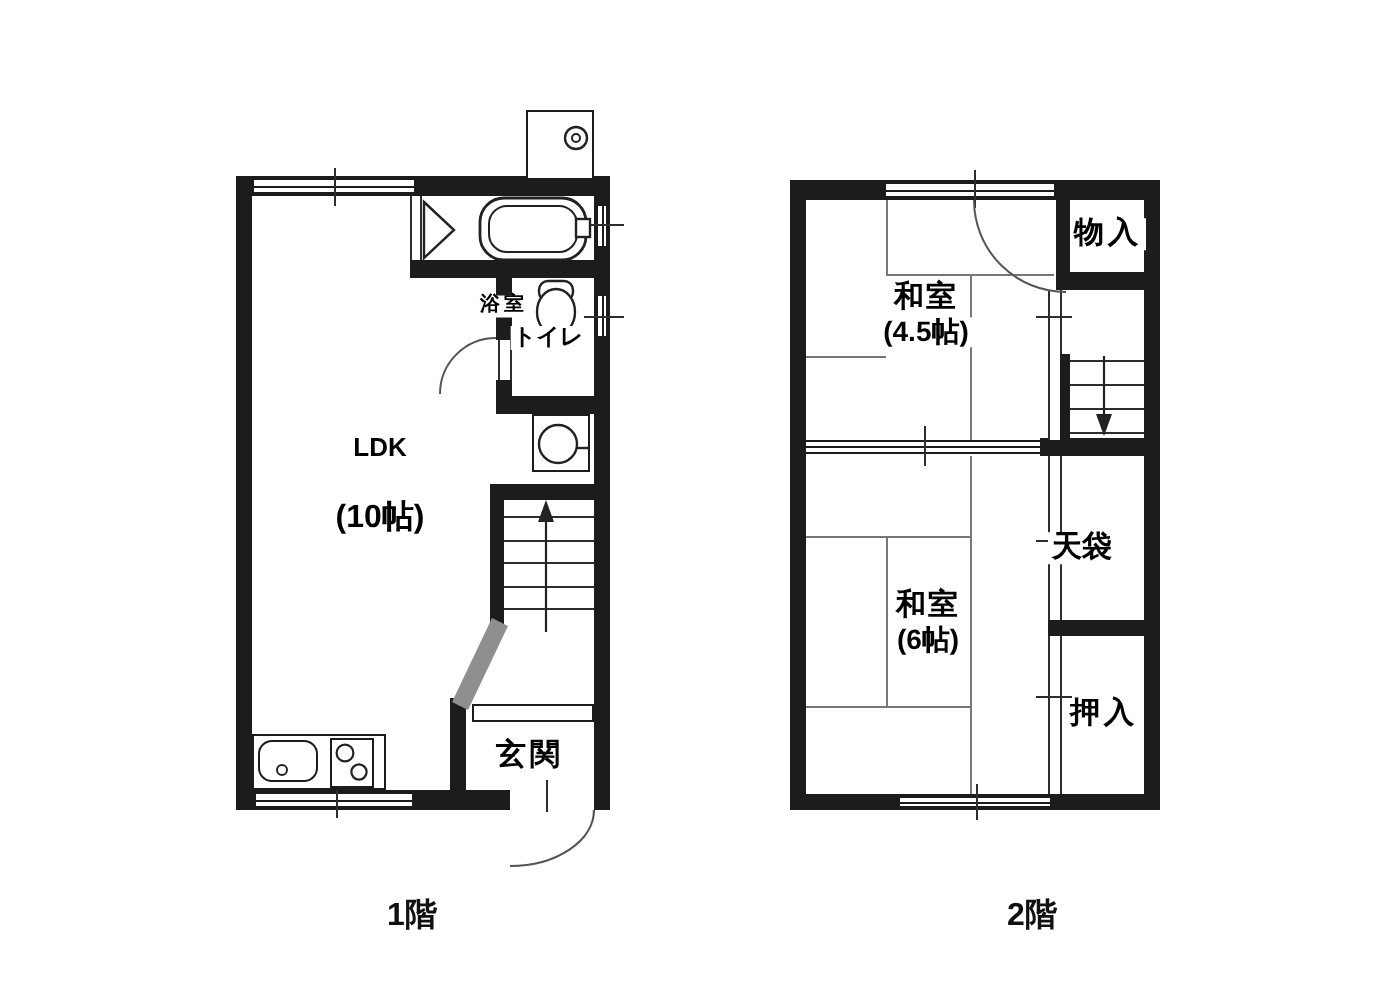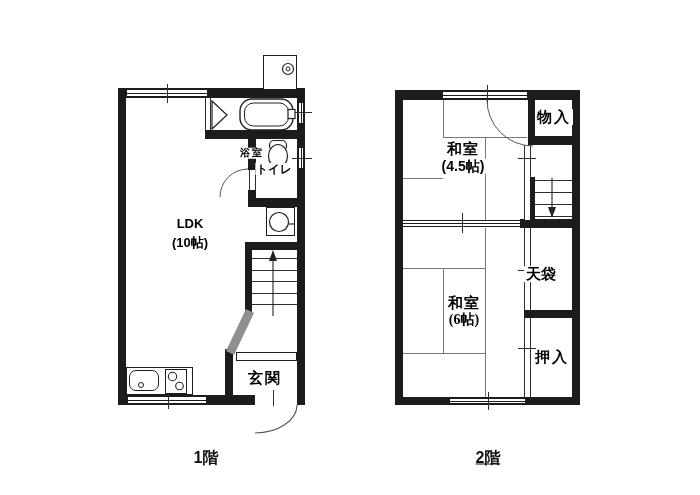--- a/index.html
+++ b/index.html
@@ -158,26 +158,26 @@
 
     <path d="M 487 100 A 46 46 0 0 0 533 146" fill="none" stroke="#555" stroke-width="1"></path>
 
     <line x1="552" y1="178" x2="552" y2="210" stroke="#222" stroke-width="1.1"></line>
     <polygon points="548,207 556,207 552,218" fill="#222"></polygon>
   </svg>
 
   <div class="lbl cjk" style="left:252px;top:113px;font-size:10px;margin-top:40px;">浴室</div>
   <div class="lbl" style="left:274px;top:169px;font-size:11.5px;padding:0 1px;">トイレ</div>
   <div class="lbl" style="left:190px;top:224px;font-size:13px;">LDK</div>
-  <div class="lbl" style="left:190px;top:243px;font-size:13px;">(10帖)</div>
+  <div class="lbl" style="left:190px;top:260px;font-size:16px;">(10帖)</div>
   <div class="lbl cjk" style="left:265px;top:378px;font-size:15px;">玄関</div>
 
   <div class="lbl cjk" style="left:554px;top:117px;font-size:15px;text-align:center;">物入</div>
   <div class="lbl" style="left:463px;top:149px;font-size:15px;letter-spacing:1px;">和室</div>
   <div class="lbl" style="left:463px;top:166px;font-size:14px;">(4.5帖)</div>
   <div class="lbl" style="left:541px;top:274px;font-size:15px;">天袋</div>
   <div class="lbl" style="left:464px;top:303px;font-size:15px;letter-spacing:1px;">和室</div>
-  <div class="lbl" style="left:464px;top:320px;font-size:14px;font-family:Liberation Serif, serif;">(6帖)</div>
+  <div class="lbl" style="left:464px;top:320px;font-size:14px;">(6帖)</div>
   <div class="lbl cjk" style="left:552px;top:357px;font-size:15px;">押入</div>
 
   <div class="cap" style="left:206px;top:458px;">1階</div>
-  <div class="cap" style="left:488px;top:458px;text-decoration:underline;">2階</div>
+  <div class="cap" style="left:516px;top:458px;">2階</div>
 </div>
 
 </body></html>

